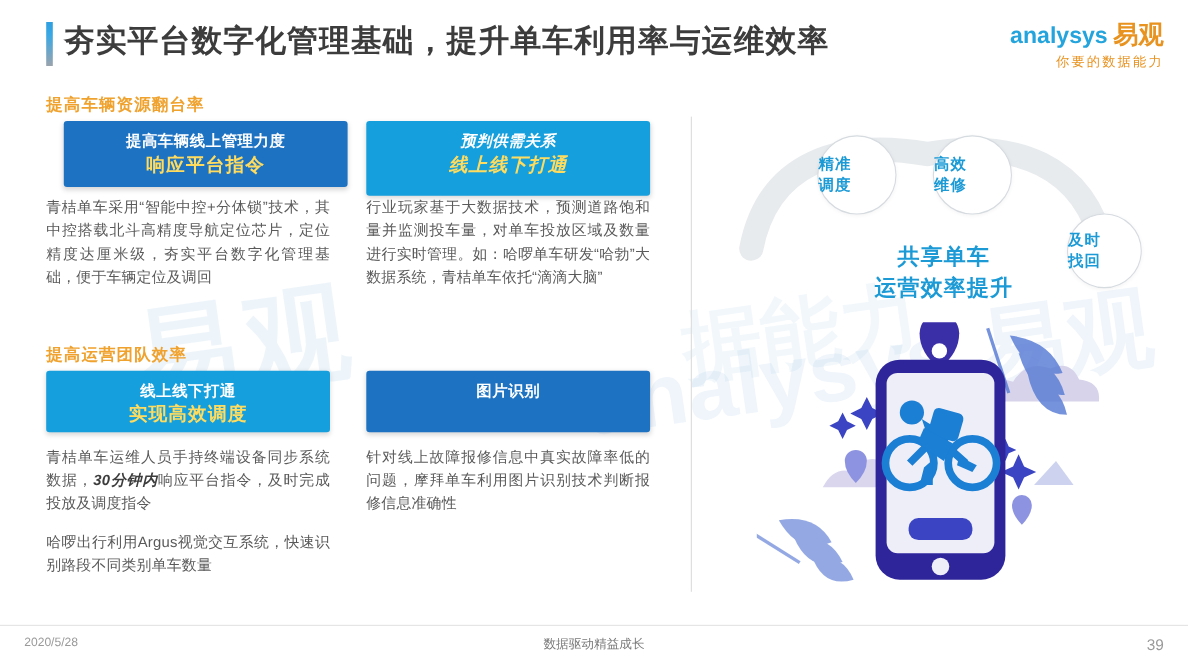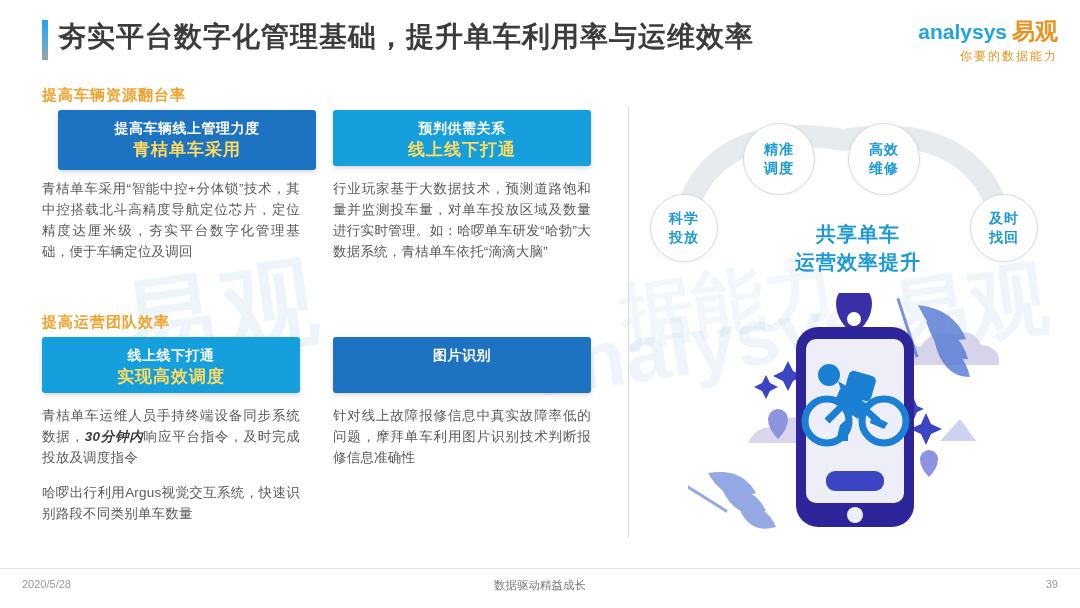--- a/index.html
+++ b/index.html
@@ -150,21 +150,21 @@
     letter-spacing: 0.5px;
   }
   .cardbox .l2 {
     font-size: 17px;
     font-weight: bold;
     color: #ffdc5e;
     line-height: 24px;
     letter-spacing: 1px;
   }
   .box-a { left: 58px;  top: 32px;  width: 258px; height: 60px; background: #1d72c2; }
-  .box-b { left: 333px; top: 32px;  width: 258px; height: 56px; background: #159fdd; }
+  .box-b { left: 333px; top: 32px;  width: 258px; height: 68px; background: #159fdd; font-style: italic; }
   .box-c { left: 42px;  top: 259px; width: 258px; height: 56px; background: #159fdd; }
   .box-d { left: 333px; top: 259px; width: 258px; height: 56px; background: #1d72c2; }
 
   .para {
     position: absolute;
     width: 258px;
     font-size: 13.5px;
     line-height: 21px;
     color: #5a5a5a;
     letter-spacing: 0.2px;
@@ -193,21 +193,21 @@
     left: 0; top: 0;
   }
   .circ {
     position: absolute;
     border-radius: 50%;
     border: 1.5px solid #d6dbe0;
     background: #ffffff;
     box-shadow: 0 1px 4px rgba(0,0,0,0.05);
     display: flex;
     flex-direction: column;
-    align-items: center;
+    align-items: flex-start;
     justify-content: center;
     color: #1b9ad6;
     font-size: 14px;
     font-weight: bold;
     line-height: 19px;
     letter-spacing: 1px;
   }
   .c1 { left: 22px;  top: 116px; width: 66px; height: 66px; }
   .c2 { left: 115px; top: 45px;  width: 70px; height: 70px; }
   .c3 { left: 220px; top: 45px;  width: 70px; height: 70px; }
@@ -256,21 +256,21 @@
     top: 578px;
     width: 1080px;
     text-align: center;
     font-size: 11.5px;
     color: #7a7a7a;
   }
   .footer-page {
     position: absolute;
     right: 22px;
     top: 578px;
-    font-size: 11px;
+    font-size: 14px;
     color: #9a9a9a;
   }
 </style>
 </head>
 <body>
 
 <div class="slide">
 
   <div class="watermark2">analysys 易观</div>
   <div class="watermark">易观</div>
@@ -289,21 +289,21 @@
 
   <div class="v-divider"></div>
 
   <div class="content-left">
 
     <div class="section-head sec1-head">提高车辆资源翻台率</div>
     <div class="section-head sec2-head">提高运营团队效率</div>
 
     <div class="cardbox box-a">
       <div class="l1">提高车辆线上管理力度</div>
-      <div class="l2">青桔单车采用</div>
+      <div class="l2">响应平台指令</div>
     </div>
     <div class="para p-a1">青桔单车采用“智能中控+分体锁”技术，其中控搭载北斗高精度导航定位芯片，定位精度达厘米级，夯实平台数字化管理基础，便于车辆定位及调回</div>
 
     <div class="cardbox box-b">
       <div class="l1">预判供需关系</div>
       <div class="l2">线上线下打通</div>
     </div>
     <div class="para p-b1">行业玩家基于大数据技术，预测道路饱和量并监测投车量，对单车投放区域及数量进行实时管理。如：哈啰单车研发“哈勃”大数据系统，青桔单车依托“滴滴大脑”</div>
 
     <div class="cardbox box-c">
@@ -318,24 +318,20 @@
     </div>
     <div class="para p-d1">针对线上故障报修信息中真实故障率低的问题，摩拜单车利用图片识别技术判断报修信息准确性</div>
   </div>
 
   <div class="diagram">
 
     <svg class="arc-svg" width="452" height="250">
       <path d="M 55 148 C 70 70, 135 48, 215 62 C 295 48, 358 72, 375 148" fill="none" stroke="#e8ebee" stroke-width="22" stroke-linecap="round"></path>
     </svg>
 
-    <div class="circ c1">
-      <span>科学</span>
-      <span>投放</span>
-    </div>
     <div class="circ c2">
       <span>精准</span>
       <span>调度</span>
     </div>
     <div class="circ c3">
       <span>高效</span>
       <span>维修</span>
     </div>
     <div class="circ c4">
       <span>及时</span>

